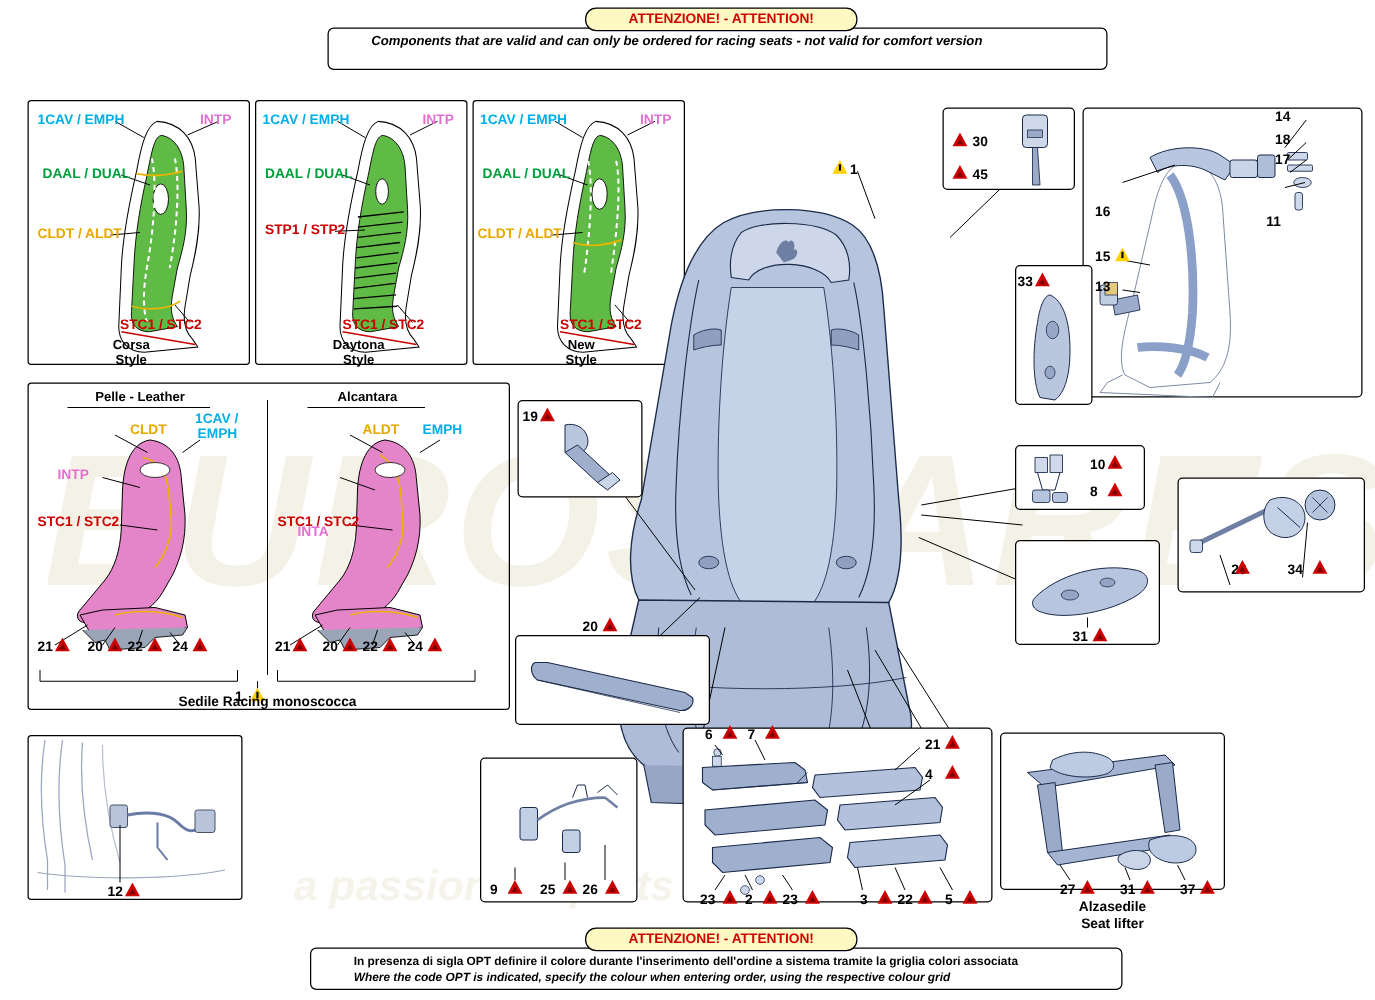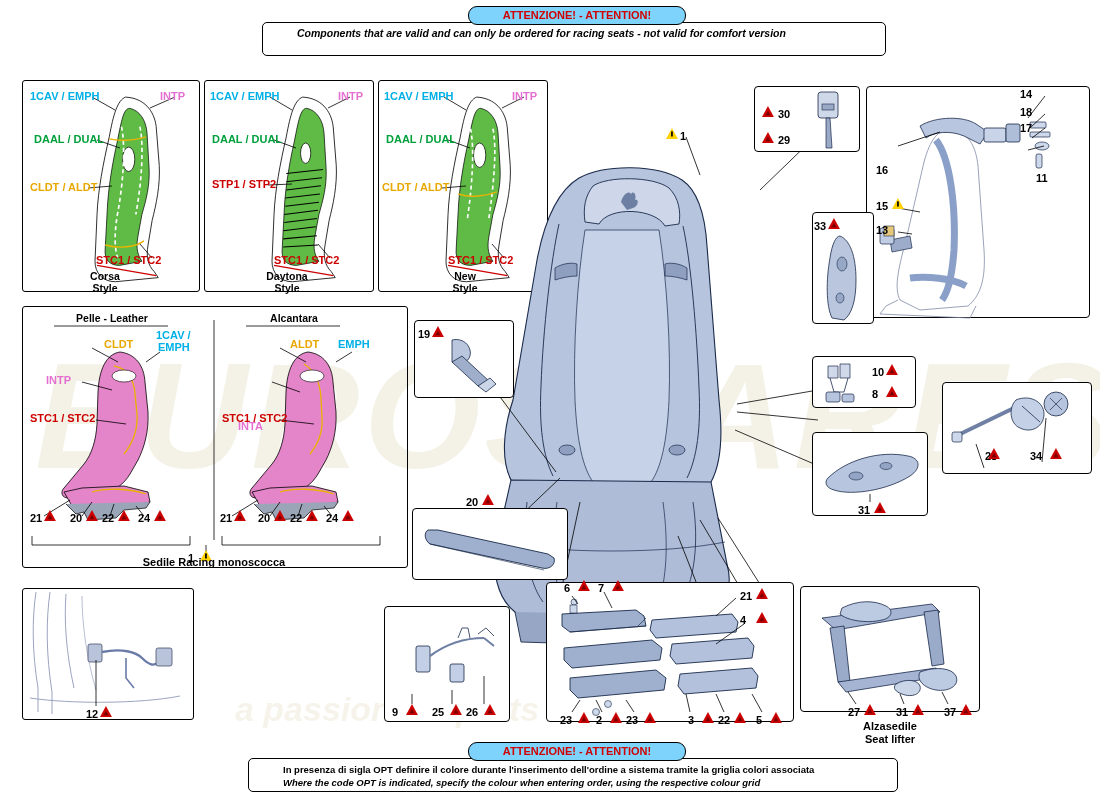--- a/index.html
+++ b/index.html
@@ -17,21 +17,21 @@
   .wm1{left:35px;top:330px;font-size:150px;letter-spacing:4px;font-style:italic;color:#f4f2e7;}
   .wm2{left:200px;top:290px;font-size:46px;font-style:italic;color:#f6f4ea;}
   .wm3{left:235px;top:690px;font-size:34px;font-style:italic;color:#f6f4ea;}
 
   
   .box{position:absolute;border:1px solid #000;background:transparent;border-radius:3px;box-sizing:border-box;}
   .rbox{position:absolute;border:1px solid #000;border-radius:4px;box-sizing:border-box;background:#fff;}
 
   
   .att-title{
-    position:absolute;background:#7dd3fc;border:1px solid #000;border-radius:9px;
+    position:absolute;background:#fef9c3;border:1px solid #000;border-radius:9px;
     font-size:11px;font-weight:bold;color:#d00000;text-align:center;
     padding:2px 12px;line-height:13px;z-index:6;
   }
   .att-body{
     position:absolute;border:1px solid #000;border-radius:5px;background:#fff;
     font-size:10.5px;font-weight:bold;color:#000;line-height:13px;z-index:5;
     padding:4px 10px 4px 34px;box-sizing:border-box;
   }
   .tri-red{
     position:absolute;width:15px;height:13px;
@@ -338,21 +338,21 @@
   <svg width="1100" height="800" style="pointer-events:none;">
     <g transform="translate(818,90)">
       <rect x="0" y="2" width="20" height="26" rx="3" fill="#cfd8e8" stroke="#1a2a4a" stroke-width=".8"></rect>
       <path d="M8,28 L12,28 L14,58 L8,58 Z" fill="#9aa9c6" stroke="#1a2a4a" stroke-width=".7"></path>
       <rect x="4" y="14" width="12" height="6" fill="#9aa9c6" stroke="#1a2a4a" stroke-width=".6"></rect>
     </g>
   </svg>
   <div class="tri-red tri-sm" style="left:762px;top:106px;"></div>
   <div class="num" style="left:778px;top:108px;">30</div>
   <div class="tri-red tri-sm" style="left:762px;top:132px;"></div>
-  <div class="num" style="left:778px;top:134px;">29</div>
+  <div class="num" style="left:778px;top:134px;">45</div>
 
   <div class="rbox" style="left:866px;top:86px;width:224px;height:232px;"></div>
   <svg width="1100" height="800" style="pointer-events:none;">
     <g transform="translate(880,110)">
 
       <path d="M72,20 C88,22 96,36 98,56 L104,140 C106,170 100,186 88,196 L40,200 L20,190 C14,178 18,160 26,130 L44,52 C50,30 58,18 72,20 Z" fill="none" stroke="#7d8aa6" stroke-width=".8"></path>
       <path d="M18,190 L6,196 L0,204 L90,208 L96,196" fill="none" stroke="#7d8aa6" stroke-width=".8"></path>
 
       <path d="M56,30 C70,48 76,96 74,140 C72,168 68,182 62,190" fill="none" stroke="#8aa0c8" stroke-width="7"></path>
       <path d="M30,168 C46,166 72,168 86,176" fill="none" stroke="#8aa0c8" stroke-width="7"></path>
@@ -379,21 +379,21 @@
       <line x1="1045" y1="128" x2="1032" y2="138"></line>
       <line x1="1044" y1="146" x2="1028" y2="150"></line>
       <line x1="898" y1="146" x2="940" y2="132"></line>
       <line x1="898" y1="208" x2="920" y2="212"></line>
       <line x1="898" y1="232" x2="912" y2="234"></line>
     </g>
   </svg>
   <div class="num" style="left:1020px;top:88px;">14</div>
   <div class="num" style="left:1020px;top:106px;">18</div>
   <div class="num" style="left:1020px;top:122px;">17</div>
-  <div class="num" style="left:1036px;top:172px;">11</div>
+  <div class="num" style="left:1013px;top:172px;">11</div>
   <div class="num" style="left:876px;top:164px;">16</div>
   <div class="num" style="left:876px;top:200px;">15</div>
   <div class="tri-yel tri-sm" style="left:892px;top:198px;"></div>
   <div class="num" style="left:876px;top:224px;">13</div>
 
   <div class="rbox" style="left:812px;top:212px;width:62px;height:112px;"></div>
   <svg width="1100" height="800" style="pointer-events:none;">
     <g transform="translate(826,236)">
       <path d="M14,0 C24,4 30,20 30,44 C30,64 26,78 18,84 L6,82 C0,70 0,44 4,22 C6,8 10,0 14,0 Z" fill="#b9c6de" stroke="#1a2a4a" stroke-width=".8"></path>
       <ellipse cx="16" cy="28" rx="5" ry="7" fill="#97a7c6" stroke="#1a2a4a" stroke-width=".6"></ellipse>

